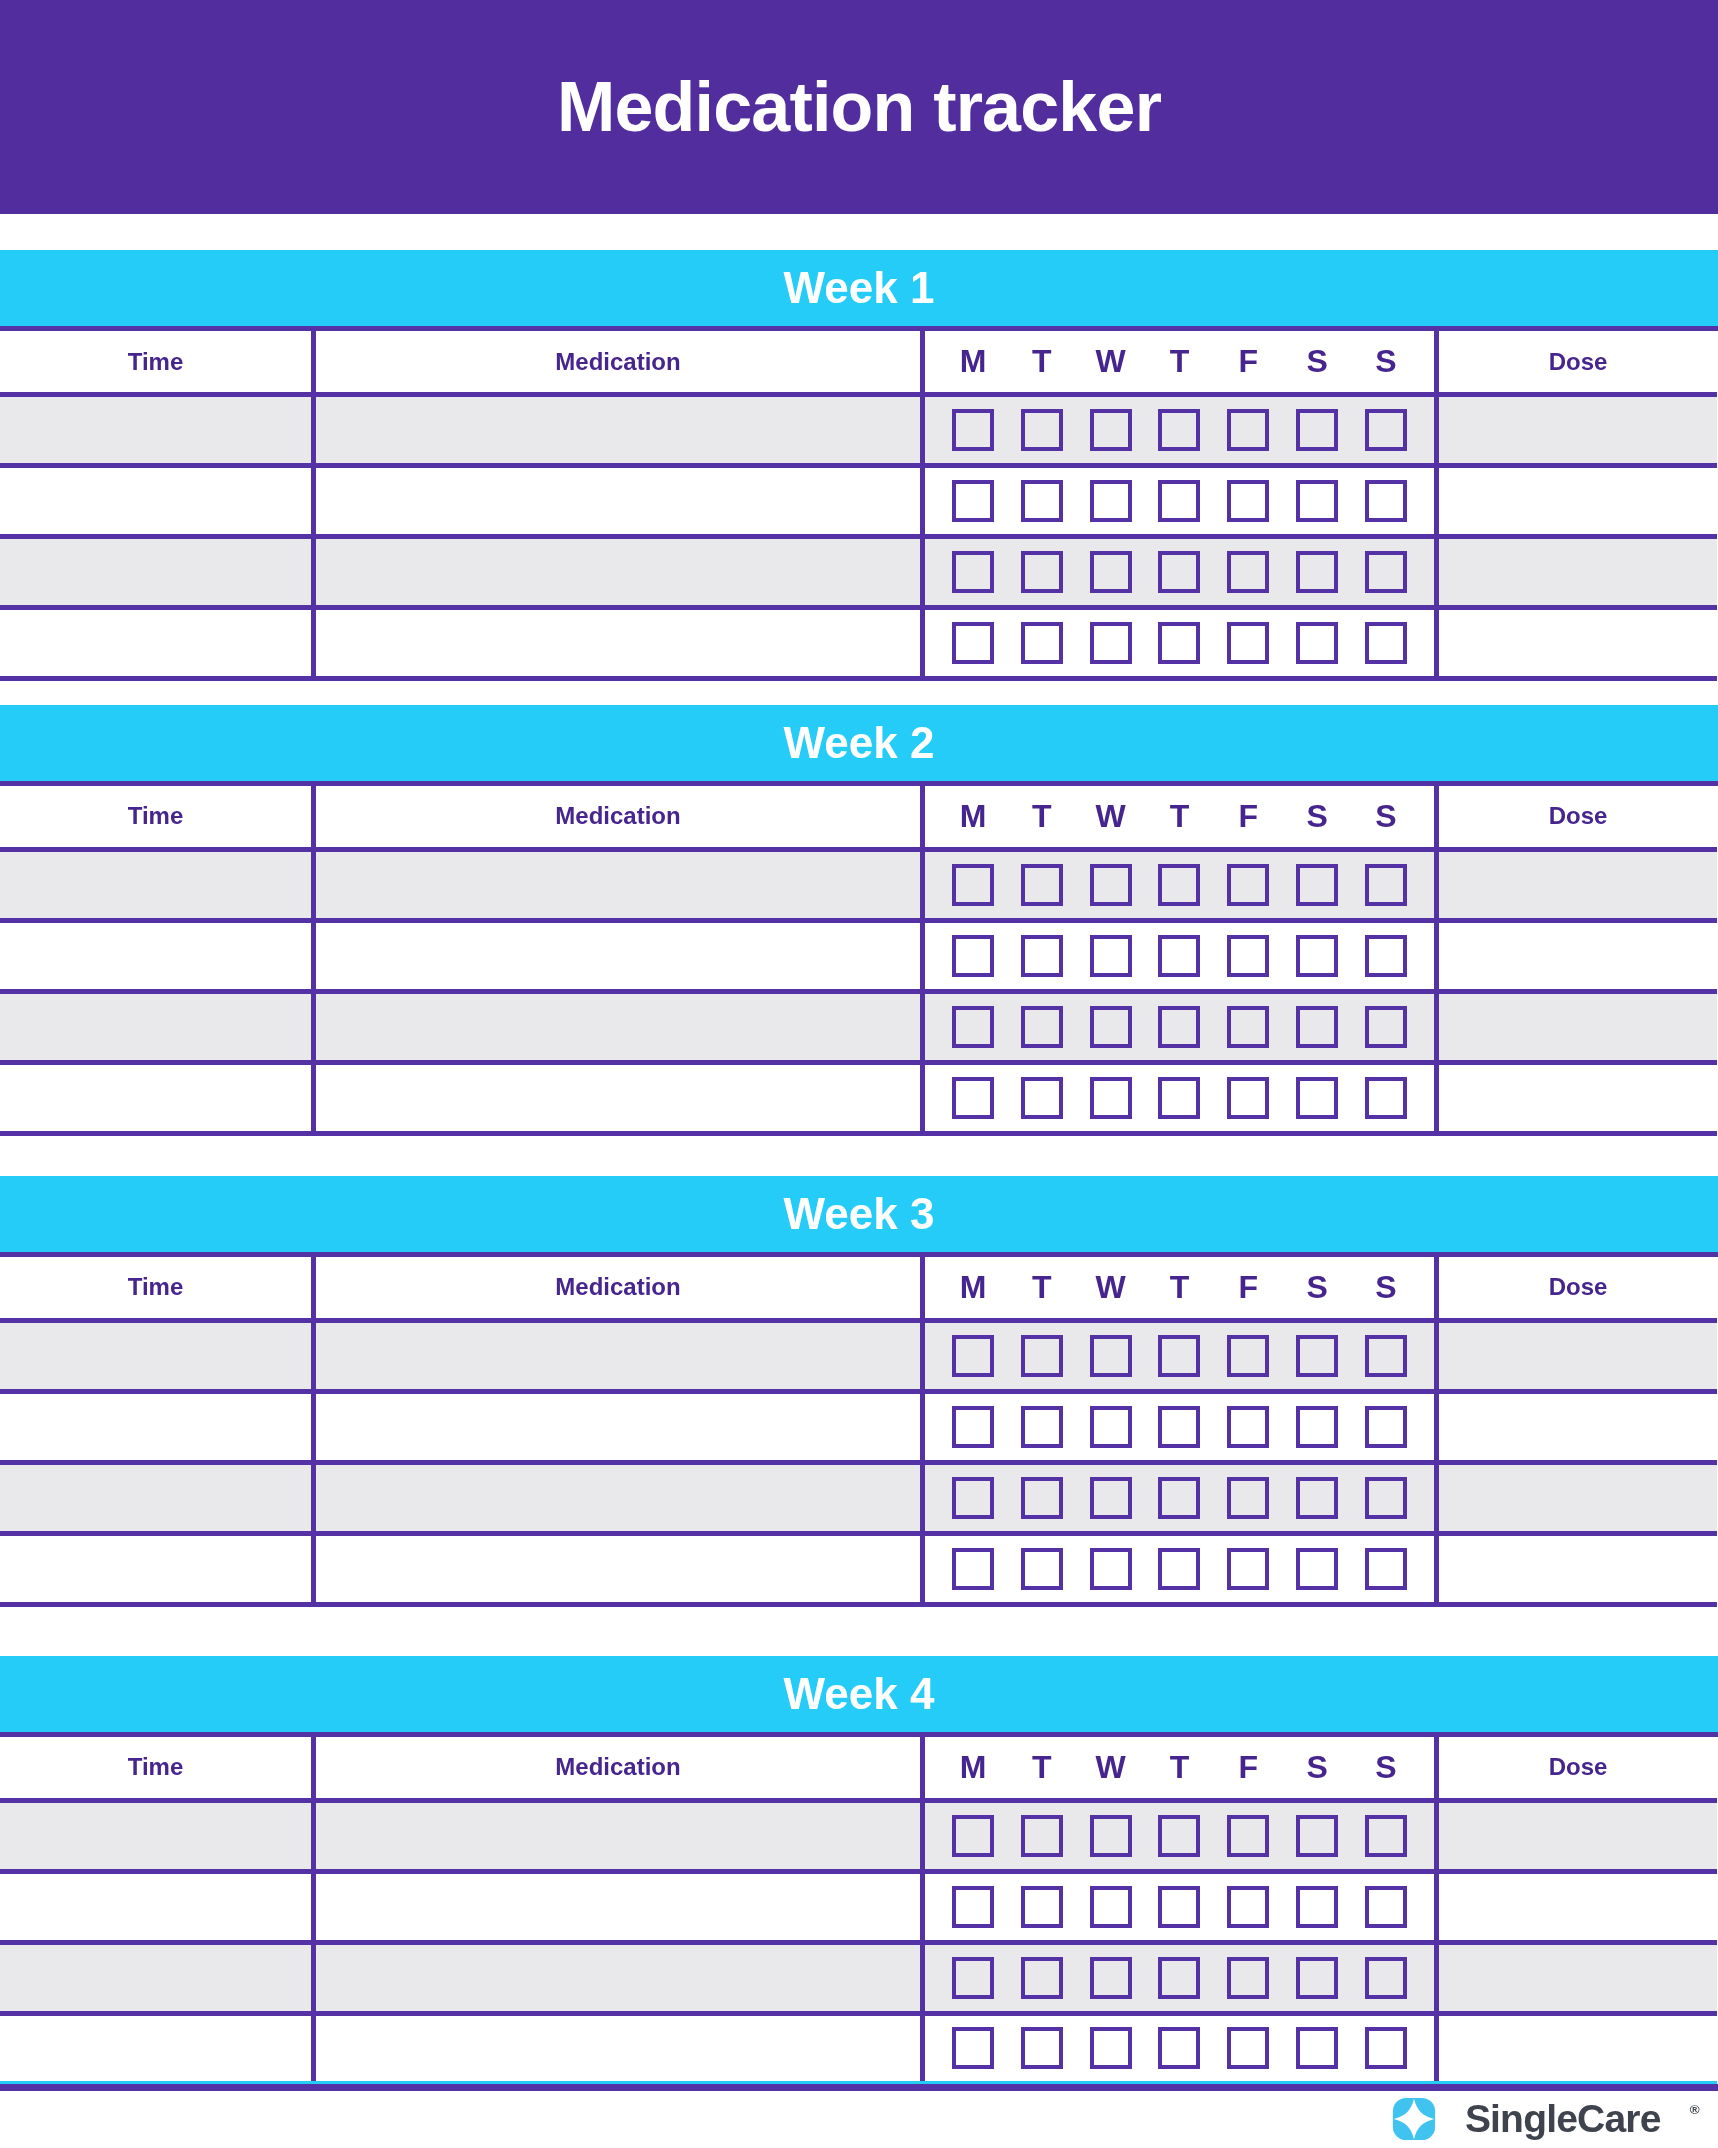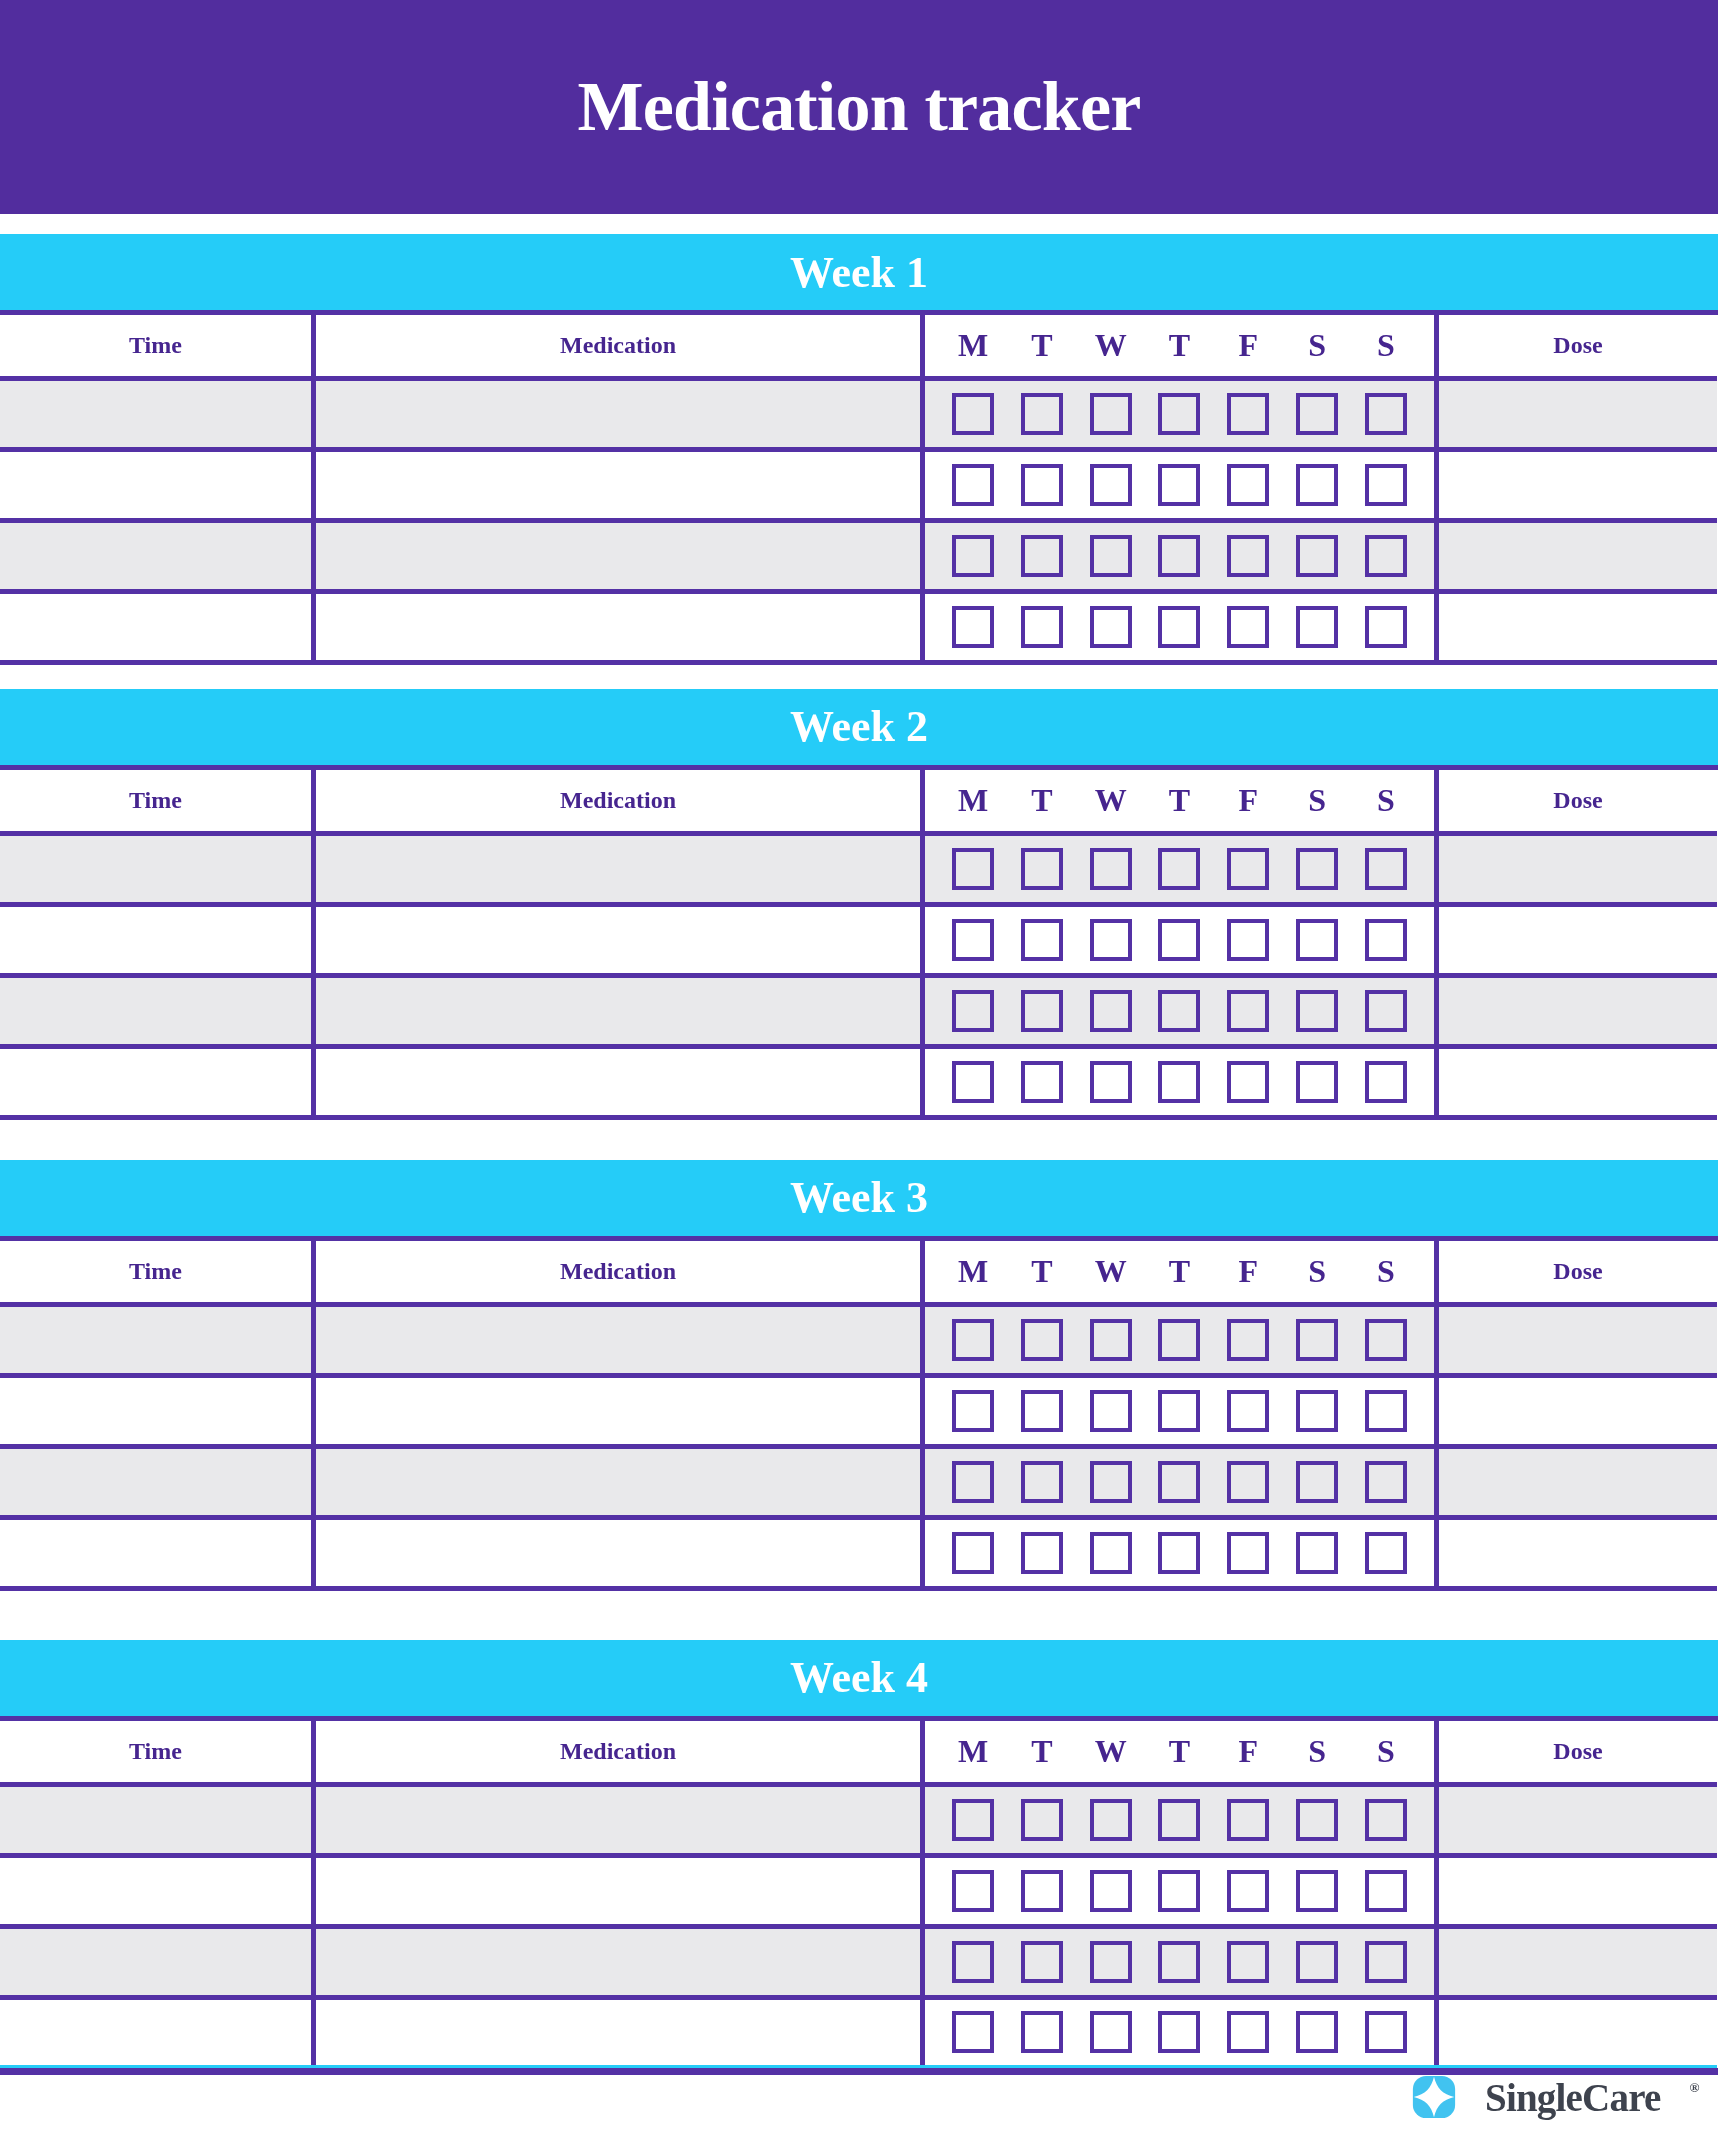--- a/index.html
+++ b/index.html
@@ -7,30 +7,30 @@
     --banner-cyan:#25CCF8;
     --line-purple:#5431A5;
     --text-purple:#46258F;
     --row-gray:#E9E9EB;
     --brand-blue:#41C3F0;
     --brand-text:#3E434E;
   }
   *{margin:0;padding:0;box-sizing:border-box;}
   html,body{width:1718px;height:2148px;background:#ffffff;overflow:hidden;
     font-family:"Liberation Sans","DejaVu Sans",sans-serif;}
-  .page{width:1718px;height:1520px;display:flex;flex-direction:column;font-family:Liberation Serif, serif;}
+  .page{width:1718px;height:2148px;display:flex;flex-direction:column;}
 
   
   .title-band{height:214px;background:var(--header-purple);
     display:flex;align-items:center;justify-content:center;flex:none;}
   .title-band h1{color:#ffffff;font-size:70px;font-weight:700;letter-spacing:-0.8px;}
 
   
   .week{flex:none;width:1717px;}
-  .week:nth-of-type(1){margin-top:20px;}
+  .week:nth-of-type(1){margin-top:36px;}
   .week:nth-of-type(2){margin-top:23.5px;}
   .week:nth-of-type(3){margin-top:40px;}
   .week:nth-of-type(4){margin-top:49px;}
 
   .week-banner{height:81px;width:1718px;background:var(--banner-cyan);
     border-bottom:5.9px solid var(--line-purple);
     display:flex;align-items:center;justify-content:center;}
   .week-label{color:#ffffff;font-size:44px;font-weight:700;}
 
   .row{display:flex;width:1717px;border-bottom:5.9px solid var(--line-purple);}

